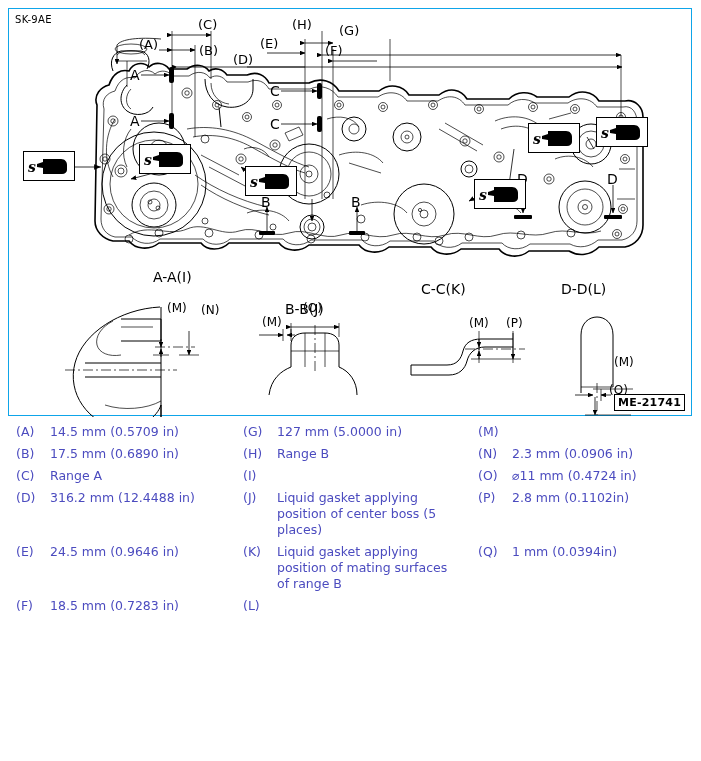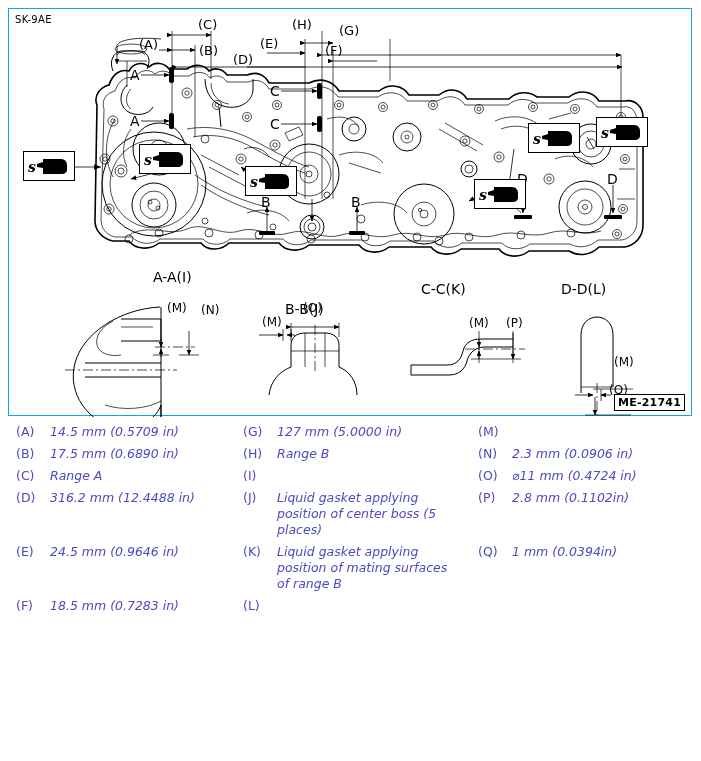--- a/index.html
+++ b/index.html
@@ -70,21 +70,21 @@
     color:#4b4bbf;
     font-size:12.5px;
     font-family:"DejaVu Sans","Liberation Sans",sans-serif;
   }
   .legend-row{display:flex;width:701px;}
   .legend-col{width:233px;display:flex;align-items:flex-start;box-sizing:border-box;}
   .legend-col.c1{padding-left:16px;}
   .legend-col.c2{padding-left:10px;}
   .legend-col.c3{padding-left:12px;}
   .legend-key{width:34px;flex:0 0 34px;text-align:left;line-height:16px;}
-  .legend-val{line-height:16px;max-width:178px;font-style:italic;}
+  .legend-val{line-height:16px;max-width:178px;}
   .legend-row + .legend-row{margin-top:6px;}
 </style>
 </head>
 <body>
 
 <div id="figure-frame">
 
   <div id="sheet-code">SK-9AE</div>
 
   <svg class="svg-layer" viewBox="0 0 684 408" preserveAspectRatio="none">

